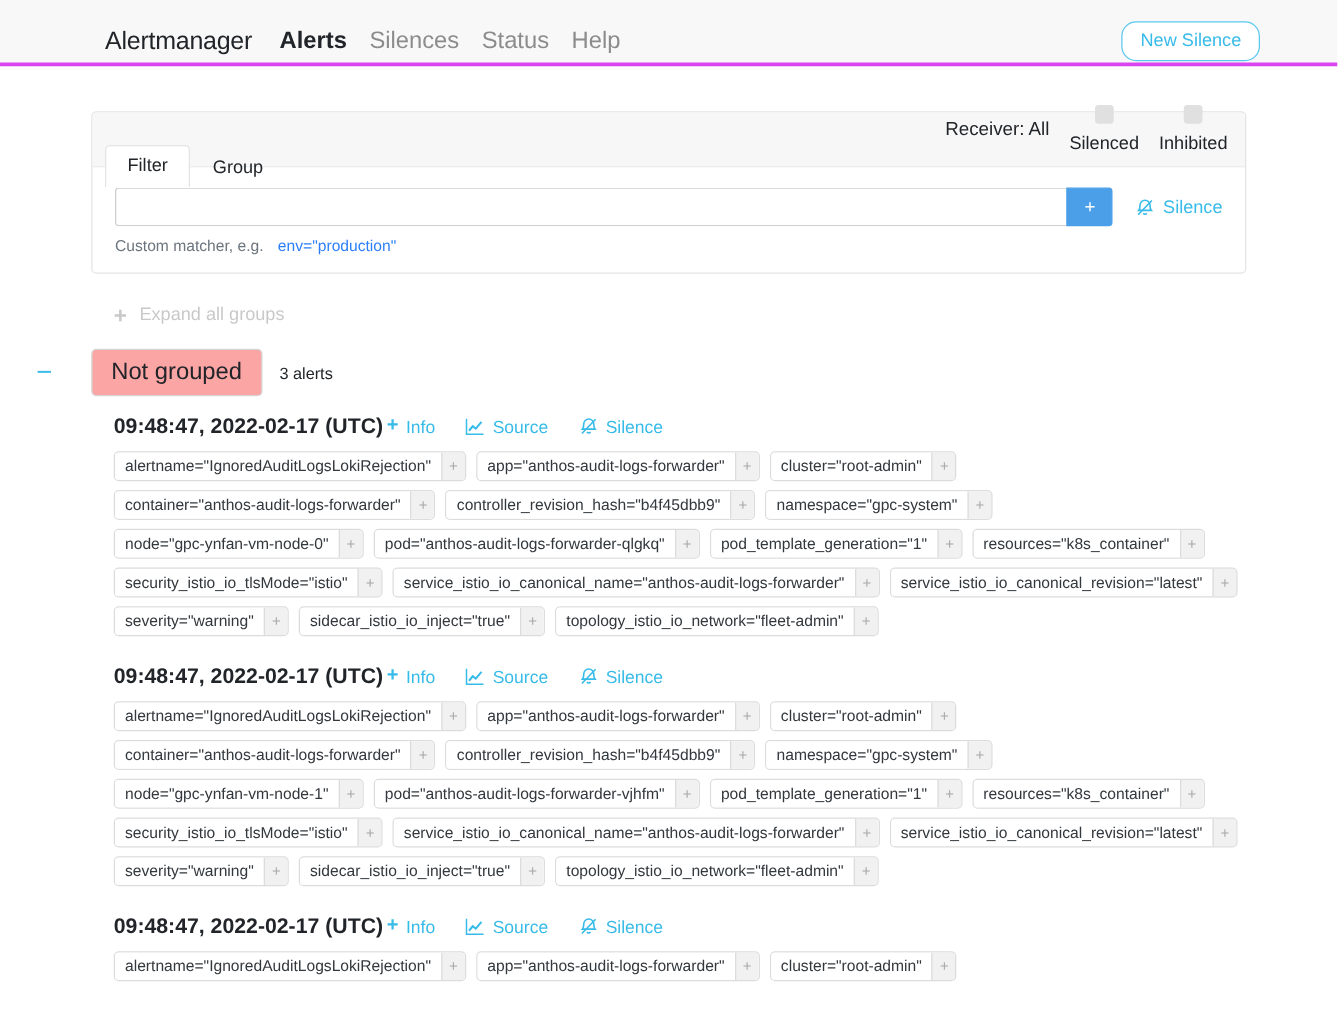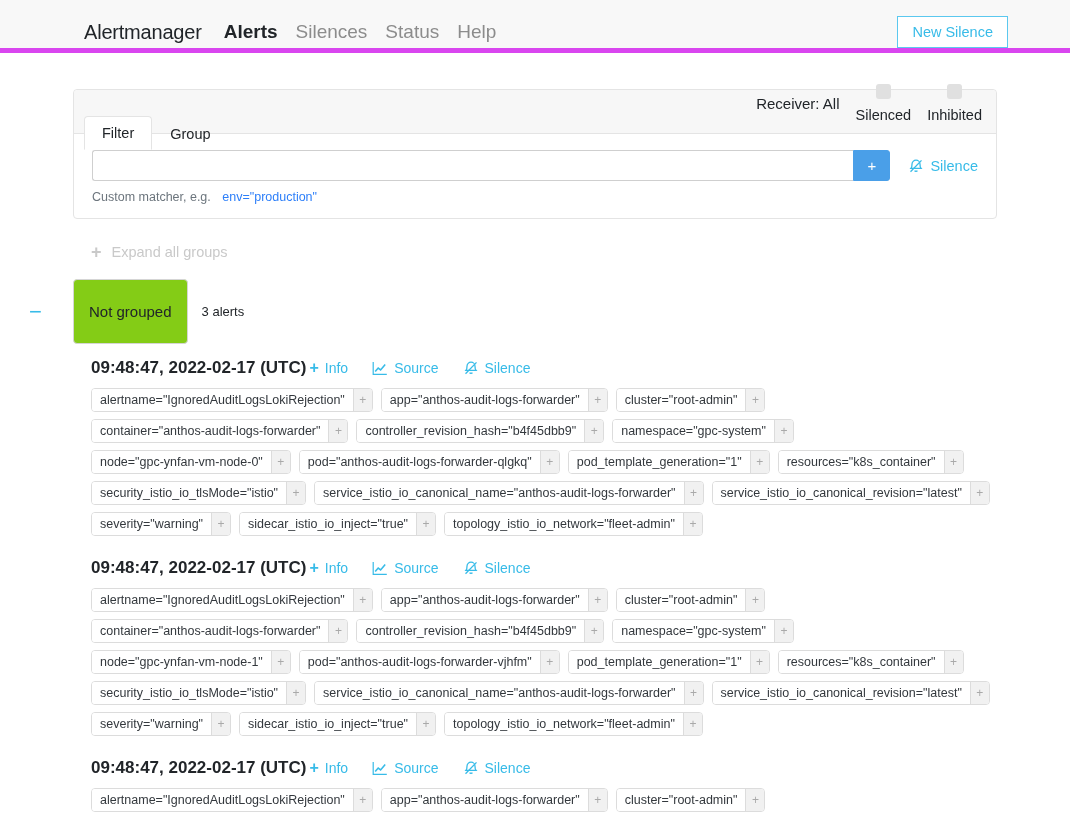--- a/index.html
+++ b/index.html
@@ -9,21 +9,21 @@
     overflow: hidden;
     background: #ffffff;
     font-family: "Liberation Sans", sans-serif;
     color: #212529;
   }
 
   
   .navbar {
     height: 53px;
     background: #f8f8f8;
-    border-bottom: 5px solid #d946ef;
+    border-bottom: 3px solid #d946ef;
     display: flex;
     align-items: center;
     padding: 16px 62px 0 84px;
   }
   .brand {
     font-size: 20px;
     color: #212529;
     letter-spacing: -0.2px;
     margin-right: 22px;
     white-space: nowrap;
@@ -35,21 +35,21 @@
     text-decoration: none;
     white-space: nowrap;
     cursor: pointer;
   }
   .nav-link.active { color: #212529; font-weight: 600; }
   .nav-spacer { flex: 1; }
   .btn-outline-silence {
     border: 1px solid #5bc8ef;
     color: #37bbe8;
     background: #ffffff;
-    border-radius: 0;
+    border-radius: 12px;
     font-size: 14.5px;
     padding: 7px 14px;
     cursor: pointer;
     font-family: inherit;
     white-space: nowrap;
   }
 
   
   .container {
     width: 924px;
@@ -188,24 +188,24 @@
     color: #37bbe8;
     font-size: 22px;
     line-height: 1;
     cursor: pointer;
     font-weight: 500;
     top: 50%;
     transform: translateY(-50%);
   }
   .pill-btn {
     border: 1px solid #d5d5d5;
-    background: #84cc16;
+    background: #fca5a5;
     border-radius: 4px;
-    padding: 23px 15px;
-    font-size: 15px;
+    padding: 7px 15px;
+    font-size: 19px;
     color: #212529;
     cursor: pointer;
     font-family: inherit;
     white-space: nowrap;
   }
   .alert-count {
     font-size: 13px;
     color: #212529;
     margin-left: 14px;
     white-space: nowrap;

